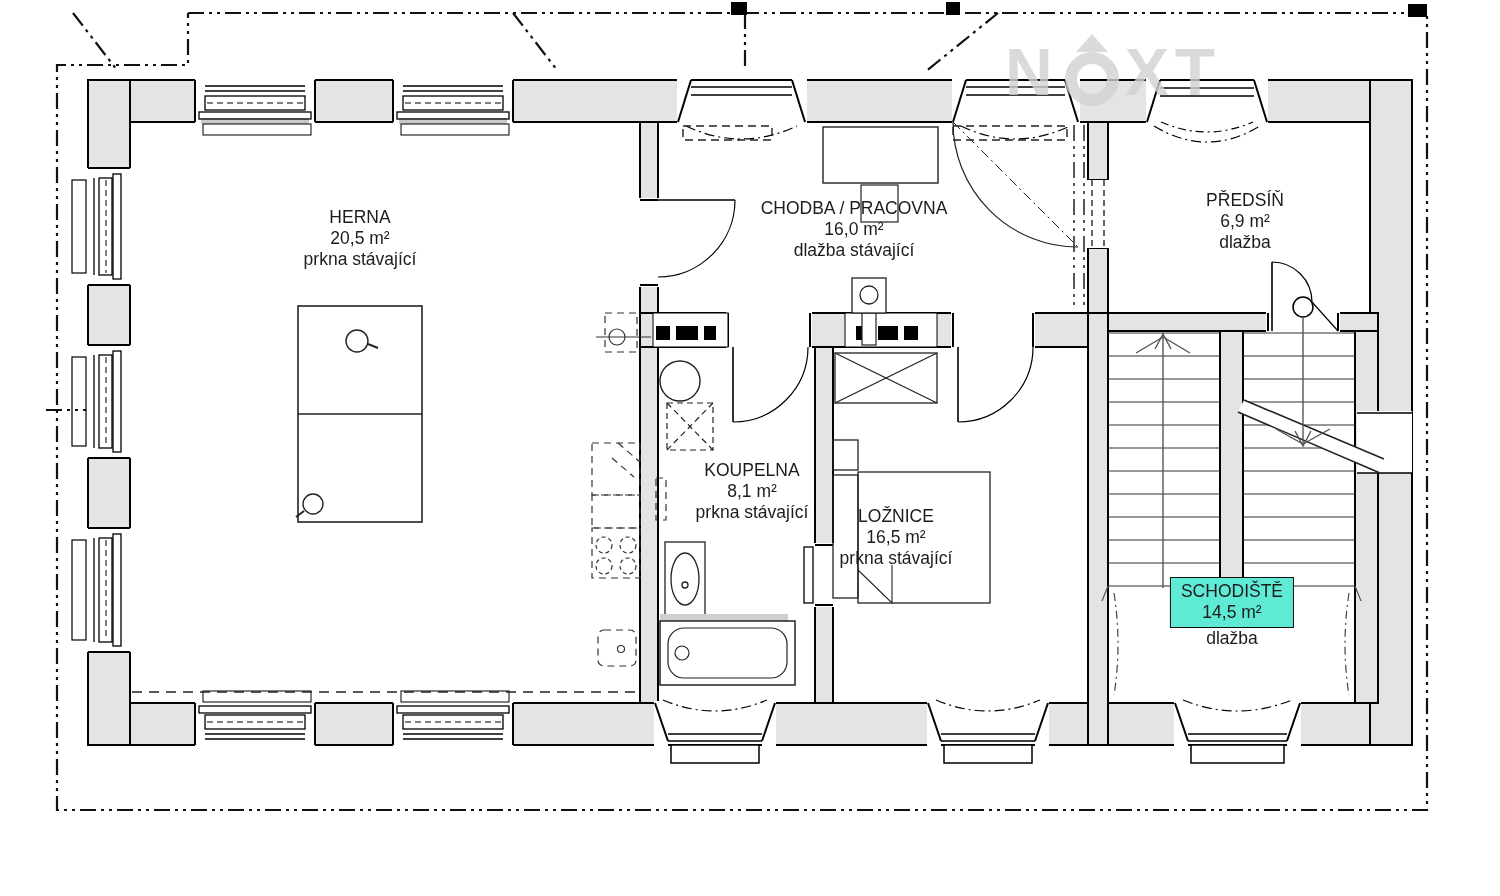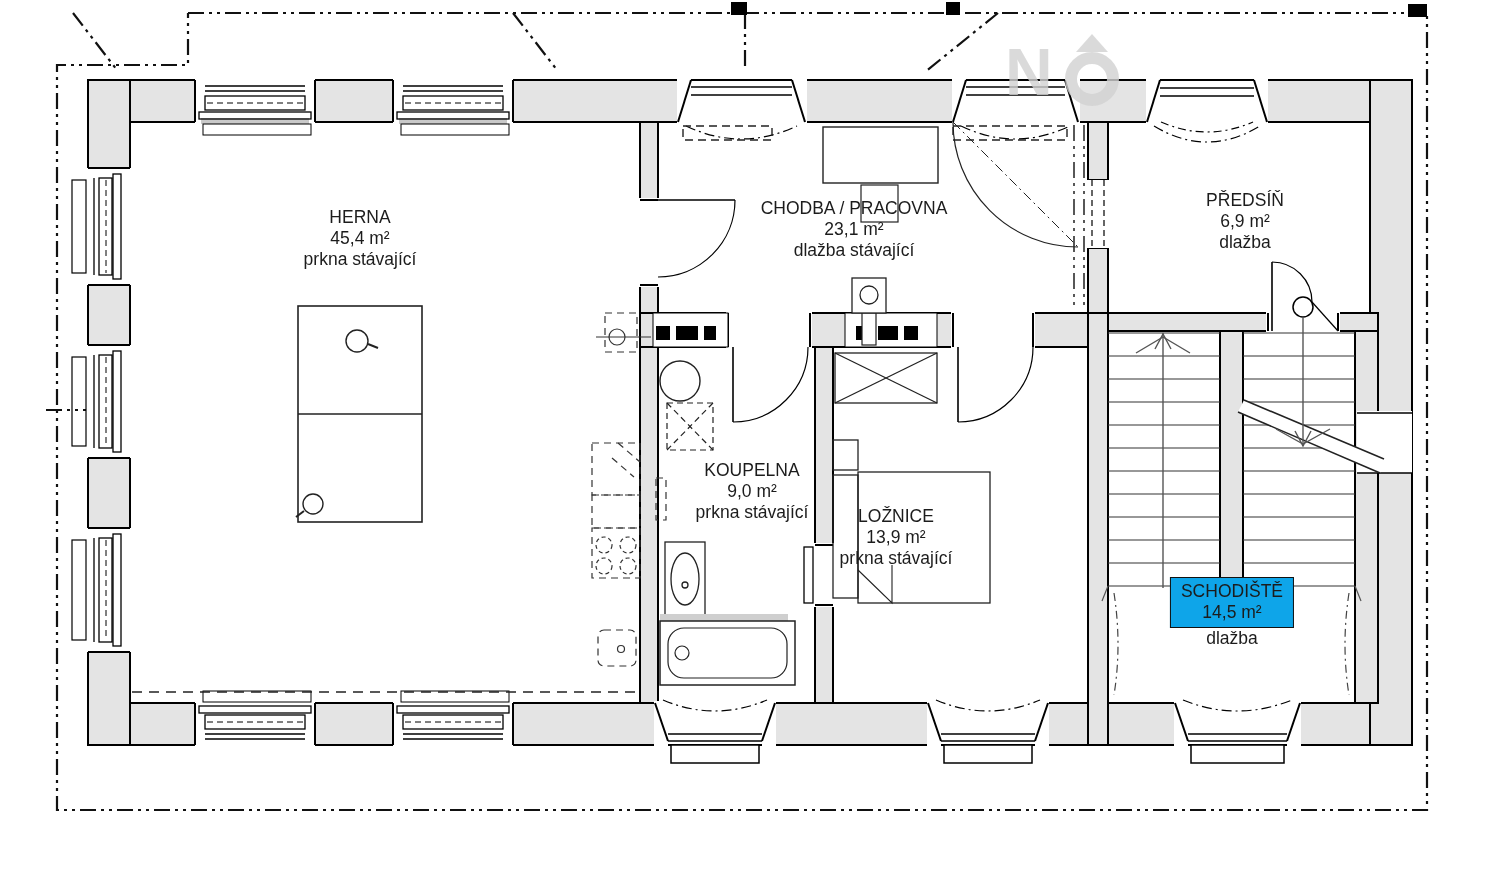--- a/index.html
+++ b/index.html
@@ -1,21 +1,21 @@
 <!DOCTYPE html>
 <html><head>
 <meta charset="utf-8">
 <style>
   html,body{margin:0;padding:0;background:#fff;}
   #stage{position:relative;width:1500px;height:896px;background:#ffffff;overflow:hidden;
          font-family:"Liberation Sans",sans-serif;}
   #plan-svg{position:absolute;left:0;top:0;}
   .room-label{position:absolute;transform:translateX(-50%);text-align:center;color:#1c1c1c;
               font-size:17.5px;line-height:21px;white-space:nowrap;z-index:4;}
-  .rl-box{border:1.6px solid #111;background:#0ea5e9;padding:3px 10px 4px 10px;}
+  .rl-box{border:1.6px solid #111;background:#5eead4;padding:3px 10px 4px 10px;}
   .watermark{position:absolute;left:1005px;top:34px;z-index:6;opacity:.8;color:#d2d2d2;
              font-weight:700;font-size:66px;letter-spacing:6px;display:flex;align-items:center;
              pointer-events:none;user-select:none;}
   .wm-house{display:inline-block;width:30px;height:30px;border:12px solid currentColor;
             border-radius:50%;position:relative;margin:14px 6px 0 6px;}
   .wm-house::before{content:"";position:absolute;left:50%;top:-30px;transform:translateX(-50%);
             width:0;height:0;border-left:16px solid transparent;border-right:16px solid transparent;
             border-bottom:18px solid currentColor;}
 </style>
 </head>
@@ -352,50 +352,51 @@
     <rect x="683" y="126" width="89" height="14" stroke-dasharray="8 5" stroke-width="1.4"></rect>
     <rect x="953" y="126" width="114" height="14" stroke-dasharray="8 5" stroke-width="1.4"></rect>
     <path d="M 953 122 A 125 125 0 0 0 1078 247" stroke-width="1.2"></path>
     <line x1="953" y1="122" x2="1078" y2="247" stroke-width="1" stroke-dasharray="10 4 2 4"></line>
   </g>
 </svg>
 
 <div>
   <div class="room-label" style="left:360px;top:207px">
     <div>HERNA</div>
-    <div>45,4 m²</div>
+    <div>20,5 m²</div>
     <div>prkna stávající</div>
   </div>
   <div class="room-label" style="left:854px;top:198px">
     <div>CHODBA / PRACOVNA</div>
-    <div>23,1 m²</div>
+    <div>16,0 m²</div>
     <div>dlažba stávající</div>
   </div>
   <div class="room-label" style="left:1245px;top:190px">
     <div>PŘEDSÍŇ</div>
     <div>6,9 m²</div>
     <div>dlažba</div>
   </div>
   <div class="room-label" style="left:752px;top:460px">
     <div>KOUPELNA</div>
-    <div>9,0 m²</div>
+    <div>8,1 m²</div>
     <div>prkna stávající</div>
   </div>
   <div class="room-label" style="left:896px;top:506px">
     <div>LOŽNICE</div>
-    <div>13,9 m²</div>
+    <div>16,5 m²</div>
     <div>prkna stávající</div>
   </div>
   <div class="room-label" style="left:1232px;top:577px">
     <div class="rl-box">
       <div>SCHODIŠTĚ</div>
       <div>14,5 m²</div>
     </div>
     <div>dlažba</div>
   </div>
 </div>
 
 <div class="watermark">
   <span>N</span>
   <span class="wm-house"></span>
+  <span>XT</span>
 </div>
 
 </div>
 
 </body></html>

